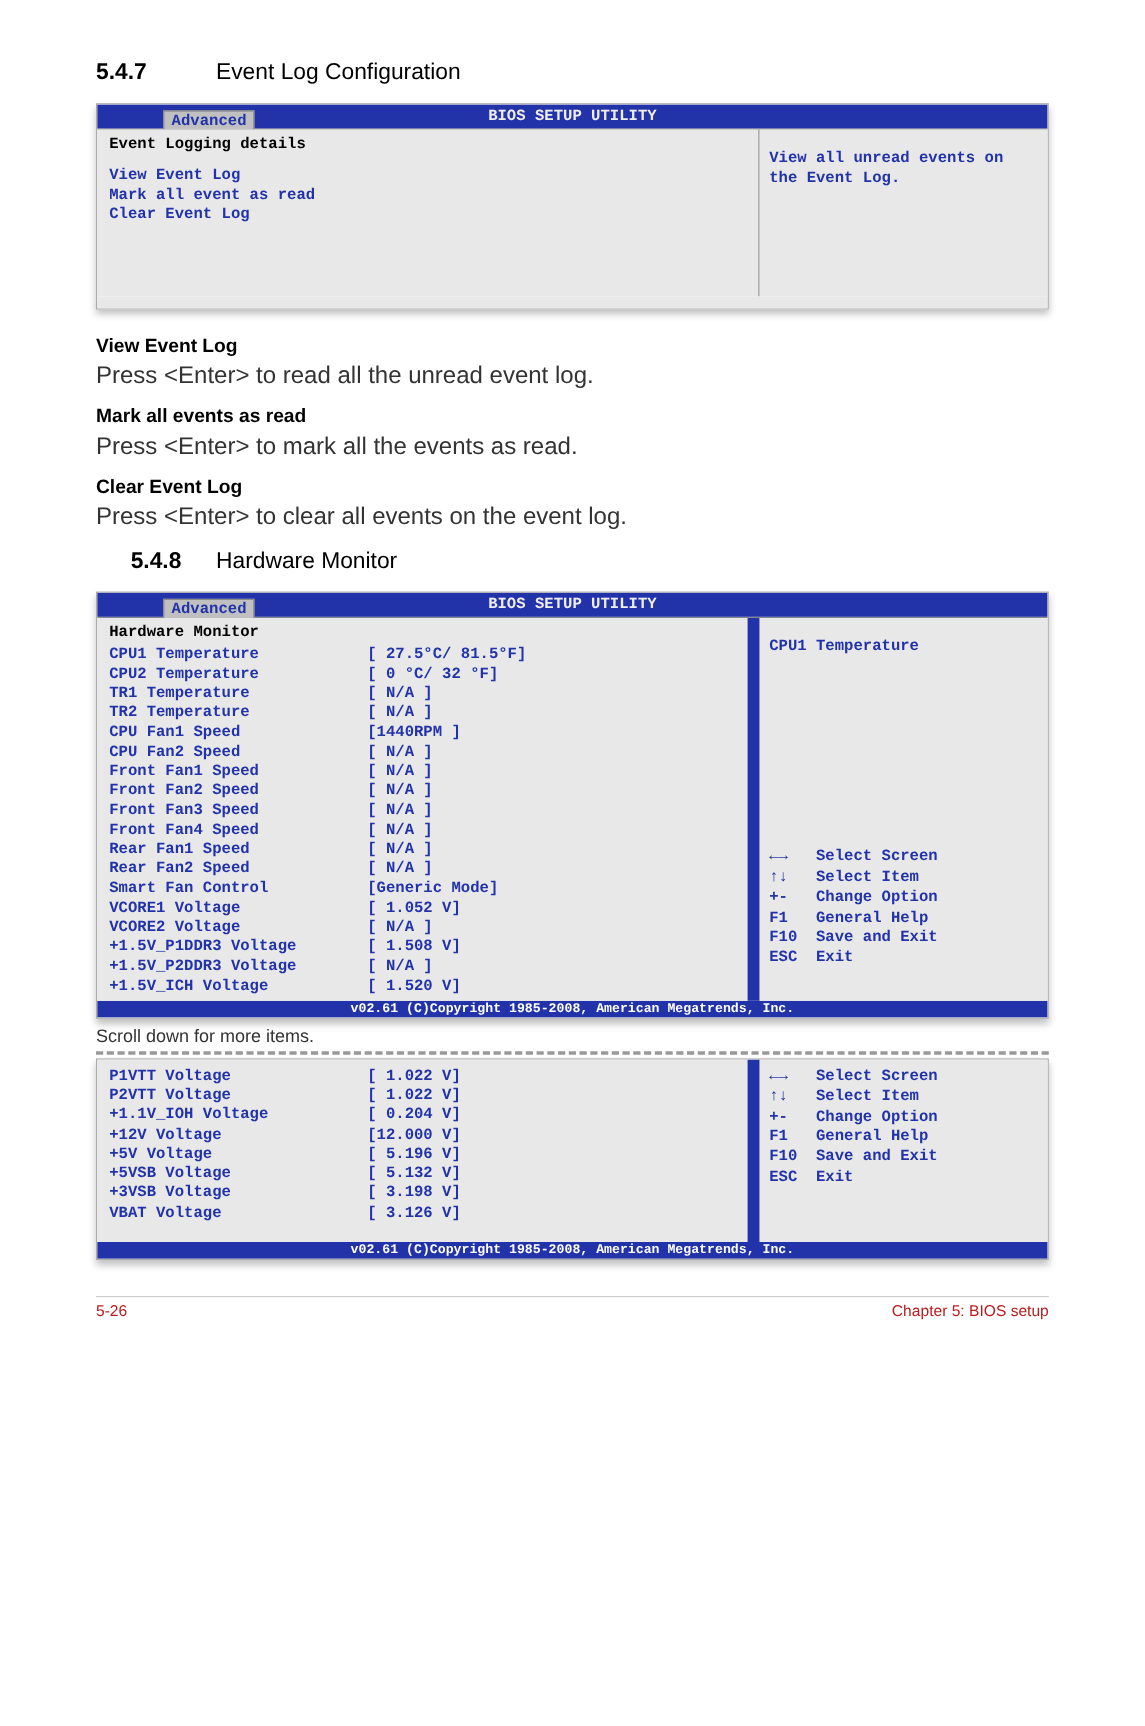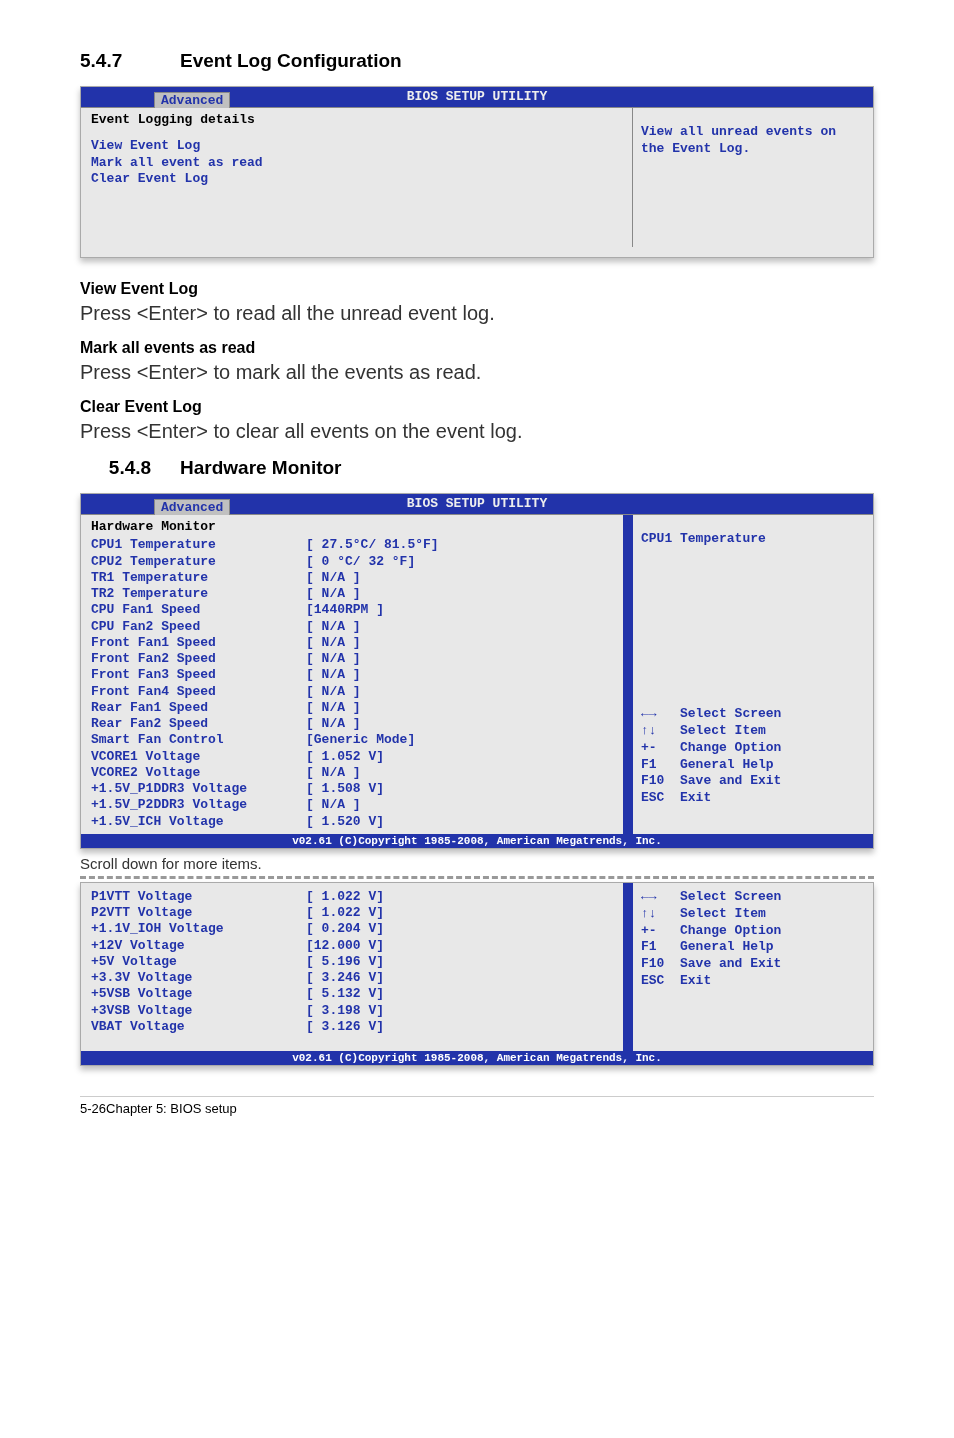--- a/index.html
+++ b/index.html
@@ -14,21 +14,21 @@
     display: flex;
     align-items: baseline;
     margin-bottom: 14px;
   }
   .section-num {
     font-weight: bold;
     font-size: 19px;
     width: 100px;
   }
   .section-title {
-    font-weight: bold;
+    font-weight: normal;
     font-size: 19px;
   }
   .bios-box {
     border: 1px solid #aaa;
     font-family: "Courier New", monospace;
     font-weight: bold;
     box-shadow: 0 4px 6px rgba(0,0,0,0.25);
     margin-bottom: 22px;
     overflow: hidden;
   }
@@ -36,21 +36,21 @@
     background: #2233aa;
     color: #eee;
     text-align: center;
     padding: 2px 0 0 0;
     font-size: 13px;
     position: relative;
     height: 20px;
   }
   .bios-tab {
     position: absolute;
-    left: 73px;
+    left: 55px;
     bottom: -1px;
     background: #c0c0c0;
     color: #2233aa;
     padding: 0 6px;
     border-top: 1px solid #888;
     border-left: 1px solid #888;
     border-right: 1px solid #888;
     font-size: 13px;
   }
   .bios-body {
@@ -89,23 +89,23 @@
     margin-top: 10px;
   }
   .paratext {
     font-size: 20px;
     margin-top: 4px;
     margin-bottom: 14px;
     color: #333;
   }
   .page-footer {
     display: flex;
-    justify-content: flex-start;
-    font-size: 13px;
-    color: #000000;
+    justify-content: space-between;
+    font-size: 13px;
+    color: #b91c1c;
     margin-top: 30px;
     border-top: 0.5px solid #ccc;
     padding-top: 4px;
   }
   .hw-row { display: flex; }
   .hw-label { width: 215px; }
   .hw-val { }
   .section-hdr { color: #000; margin-bottom: 2px; }
   .nav-block { margin-top: 8px; }
   .nav-row { white-space: pre; }
@@ -315,24 +315,20 @@
           </div>
           <div class="hw-row">
             <div class="hw-label">+12V Voltage</div>
             <div class="hw-val">[12.000 V]</div>
           </div>
           <div class="hw-row">
             <div class="hw-label">+5V Voltage</div>
             <div class="hw-val">[ 5.196 V]</div>
           </div>
           <div class="hw-row">
-            <div class="hw-label">+3.3V Voltage</div>
-            <div class="hw-val">[ 3.246 V]</div>
-          </div>
-          <div class="hw-row">
             <div class="hw-label">+5VSB Voltage</div>
             <div class="hw-val">[ 5.132 V]</div>
           </div>
           <div class="hw-row">
             <div class="hw-label">+3VSB Voltage</div>
             <div class="hw-val">[ 3.198 V]</div>
           </div>
           <div class="hw-row">
             <div class="hw-label">VBAT Voltage</div>
             <div class="hw-val">[ 3.126 V]</div>

